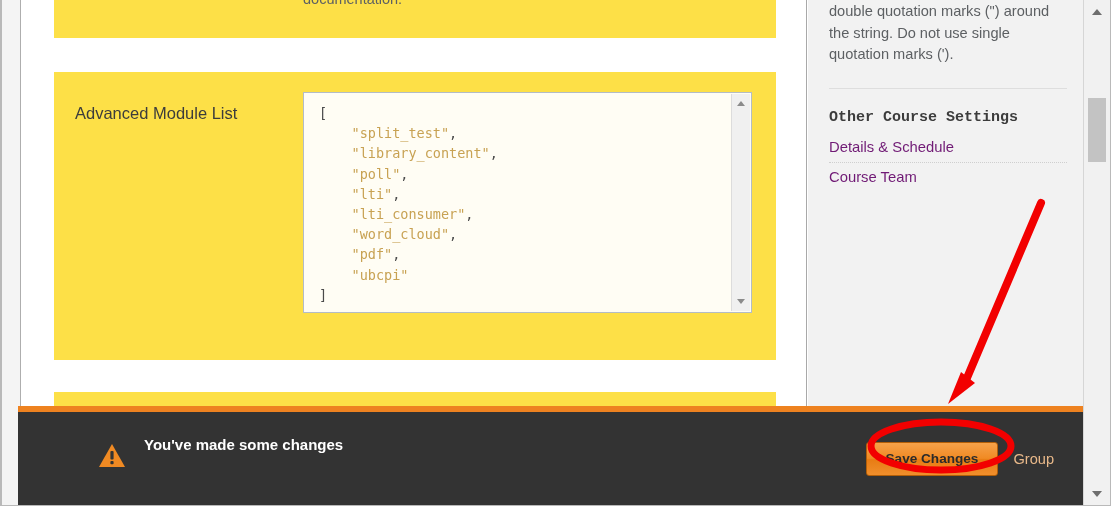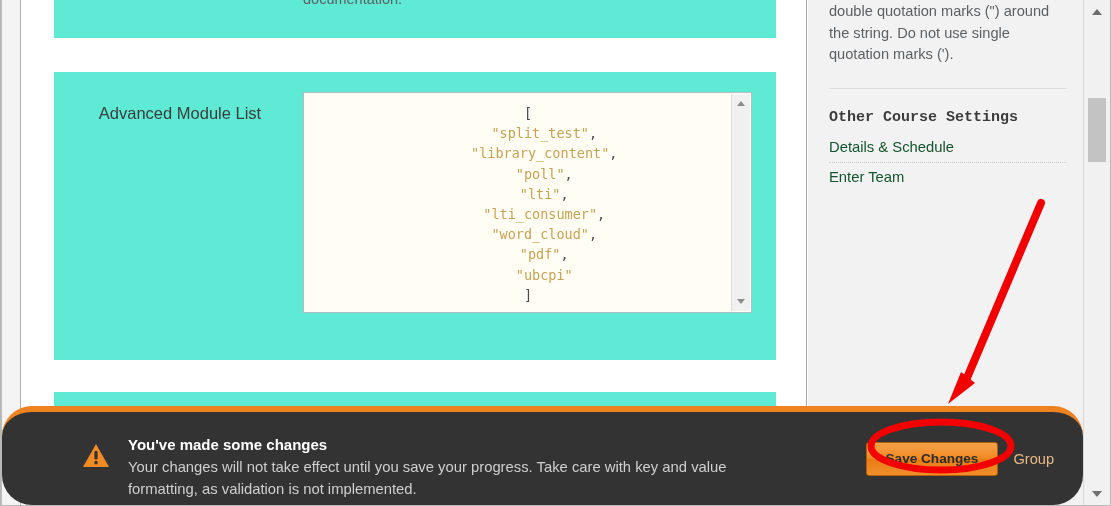--- a/index.html
+++ b/index.html
@@ -58,23 +58,22 @@
     bottom: 0;
     border-right: 1px solid #a9a9a9;
     box-sizing: border-box;
     background: #ffffff;
   }
 
   .setting-panel {
     position: absolute;
     left: 31px;
     right: 30px;
-    background: #5eead4;
-    box-sizing: border-box;
-    text-align: center;
+    background: #fde047;
+    box-sizing: border-box;
   }
 
   
   #panel-top {
     top: -108px;
     height: 146px;
   }
   #panel-top .panel-tail-text {
     position: absolute;
     left: 249px;
@@ -203,21 +202,21 @@
     font-weight: bold;
     color: #3c3c3c;
     margin: 19px 0 0 0;
     line-height: 20px;
     font-family: Liberation Mono, monospace;
   }
   .side-links { margin-top: 5px; }
   .side-link {
     display: block;
     font-size: 14.8px;
-    color: #14532d;
+    color: #701a75;
     text-decoration: none;
     line-height: 20px;
     padding: 4px 0 5px 0;
     border-bottom: 1px dotted #cfcfcf;
   }
   .side-link:last-child { border-bottom: 0; }
 
   
   #browser-scroll {
     position: absolute;
@@ -251,28 +250,27 @@
     left: 4px;
     right: 4px;
     top: 98px;
     height: 64px;
     background: #c3c3c3;
   }
 
   
   #notify-bar {
     position: absolute;
-    left: 0;
+    left: 16px;
     right: 27px;
     bottom: 0;
     height: 99px;
     background: #333333;
     border-top: 6px solid #ee8220;
     box-sizing: border-box;
-    border-radius: 30px;
   }
   #warn-icon {
     position: absolute;
     left: 80px;
     top: 31px;
     width: 28px;
     height: 26px;
   }
   #notify-text {
     position: absolute;
@@ -378,21 +376,21 @@
     <div id="sidebar">
       <div id="sidebar-inner">
         <p class="side-para">double quotation marks (") around the string. Do not use single quotation marks (').</p>
 
         <hr class="side-divider">
 
         <div class="side-heading">Other Course Settings</div>
 
         <div class="side-links">
           <a class="side-link" href="#">Details &amp; Schedule</a>
-          <a class="side-link" href="#">Enter Team</a>
+          <a class="side-link" href="#">Course Team</a>
         </div>
       </div>
     </div>
 
   </div>
 
   <div id="browser-scroll">
     <div class="bs-arrow up">
       <span class="bs-tri up"></span>
     </div>
@@ -407,21 +405,20 @@
     <div id="warn-icon">
       <svg width="28" height="26" viewBox="0 0 28 26">
         <path d="M14 1 L27 24 L1 24 Z" fill="#f08a23"></path>
         <rect x="12.4" y="8" width="3.2" height="8.5" rx="1" fill="#333333"></rect>
         <rect x="12.4" y="18" width="3.2" height="3.2" rx="1" fill="#333333"></rect>
       </svg>
     </div>
 
     <div id="notify-text">
       <div class="notify-title">You've made some changes</div>
-      <div class="notify-body">Your changes will not take effect until you save your progress. Take care with key and value formatting, as validation is not implemented.</div>
     </div>
 
     <div id="notify-actions">
       <button id="save-btn">Save Changes</button>
       <a id="cancel-link" href="#">Group</a>
     </div>
   </div>
 
   <svg id="annotations" width="1111" height="506" viewBox="0 0 1111 506">
 

